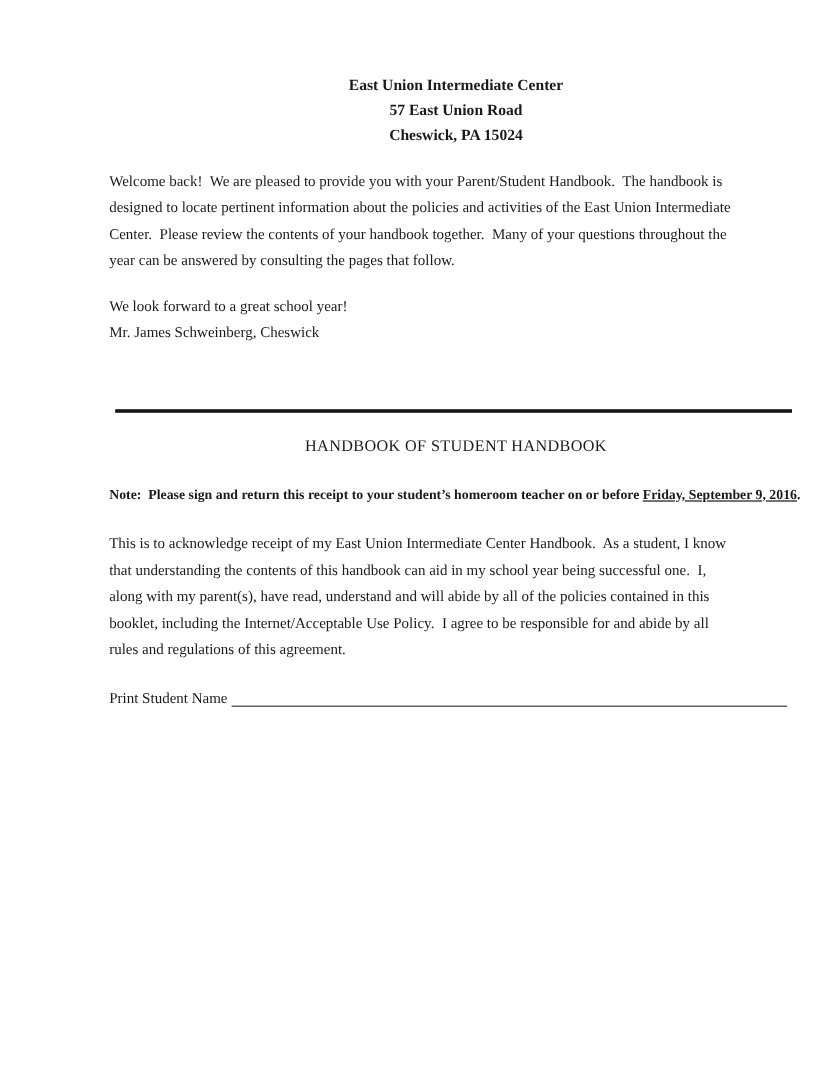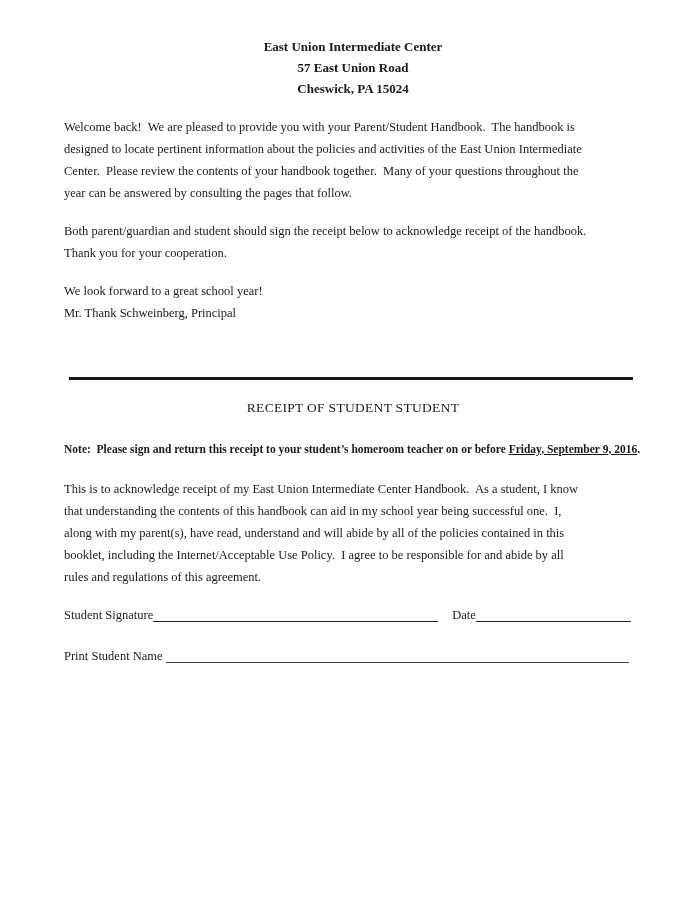--- a/index.html
+++ b/index.html
@@ -7,22 +7,22 @@
     position: relative;
     width: 695px;
     height: 900px;
     background: #ffffff;
     color: #1a1a1a;
     font-family: "Liberation Serif", serif;
     overflow: hidden;
   }
   .content {
     width: 578px;
-    margin-left: 64px;
-    padding-top: 36px;
+    margin-left: 91px;
+    padding-top: 60px;
     font-size: 12.5px;
     line-height: 22px;
   }
   .school-header {
     text-align: center;
     font-weight: bold;
     font-size: 13px;
     line-height: 21px;
   }
   p { margin: 0; }
@@ -88,46 +88,37 @@
       <div>57 East Union Road</div>
       <div>Cheswick, PA 15024</div>
     </div>
 
 
     <p class="para p1">Welcome back!  We are pleased to provide you with your Parent/Student Handbook.  The handbook is
 designed to locate pertinent information about the policies and activities of the East Union Intermediate
 Center.  Please review the contents of your handbook together.  Many of your questions throughout the
 year can be answered by consulting the pages that follow.</p>
 
-    <p class="para p2">Both parent/guardian and student should sign the receipt below to acknowledge receipt of the handbook.
-Thank you for your cooperation.</p>
 
     <p class="para p3">We look forward to a great school year!</p>
 
-    <p class="signer">Mr. Thank Schweinberg, Principal</p>
+    <p class="signer">Mr. James Schweinberg, Cheswick</p>
 
     <div class="rule"></div>
 
-    <div class="receipt-title">RECEIPT OF STUDENT STUDENT</div>
+    <div class="receipt-title">HANDBOOK OF STUDENT HANDBOOK</div>
 
     <div class="note"><span>Note:  Please sign and return this receipt to your student’s homeroom teacher on or before </span><span class="u">Friday, September 9, 2016</span><span>.</span></div>
 
     <p class="para rbody">This is to acknowledge receipt of my East Union Intermediate Center Handbook.  As a student, I know
 that understanding the contents of this handbook can aid in my school year being successful one.  I,
 along with my parent(s), have read, understand and will abide by all of the policies contained in this
 booklet, including the Internet/Acceptable Use Policy.  I agree to be responsible for and abide by all
 rules and regulations of this agreement.</p>
 
-    <div class="sig-row row1">
-      <span class="lbl">Student Signature</span>
-      <span class="line w285"></span>
-      <span class="g14"></span>
-      <span class="lbl">Date</span>
-      <span class="line flexline"></span>
-    </div>
 
     <div class="sig-row row2">
       <span class="lbl">Print Student Name </span>
       <span class="line thin flexline"></span>
     </div>
 
 
 
   </div>
 </div>

